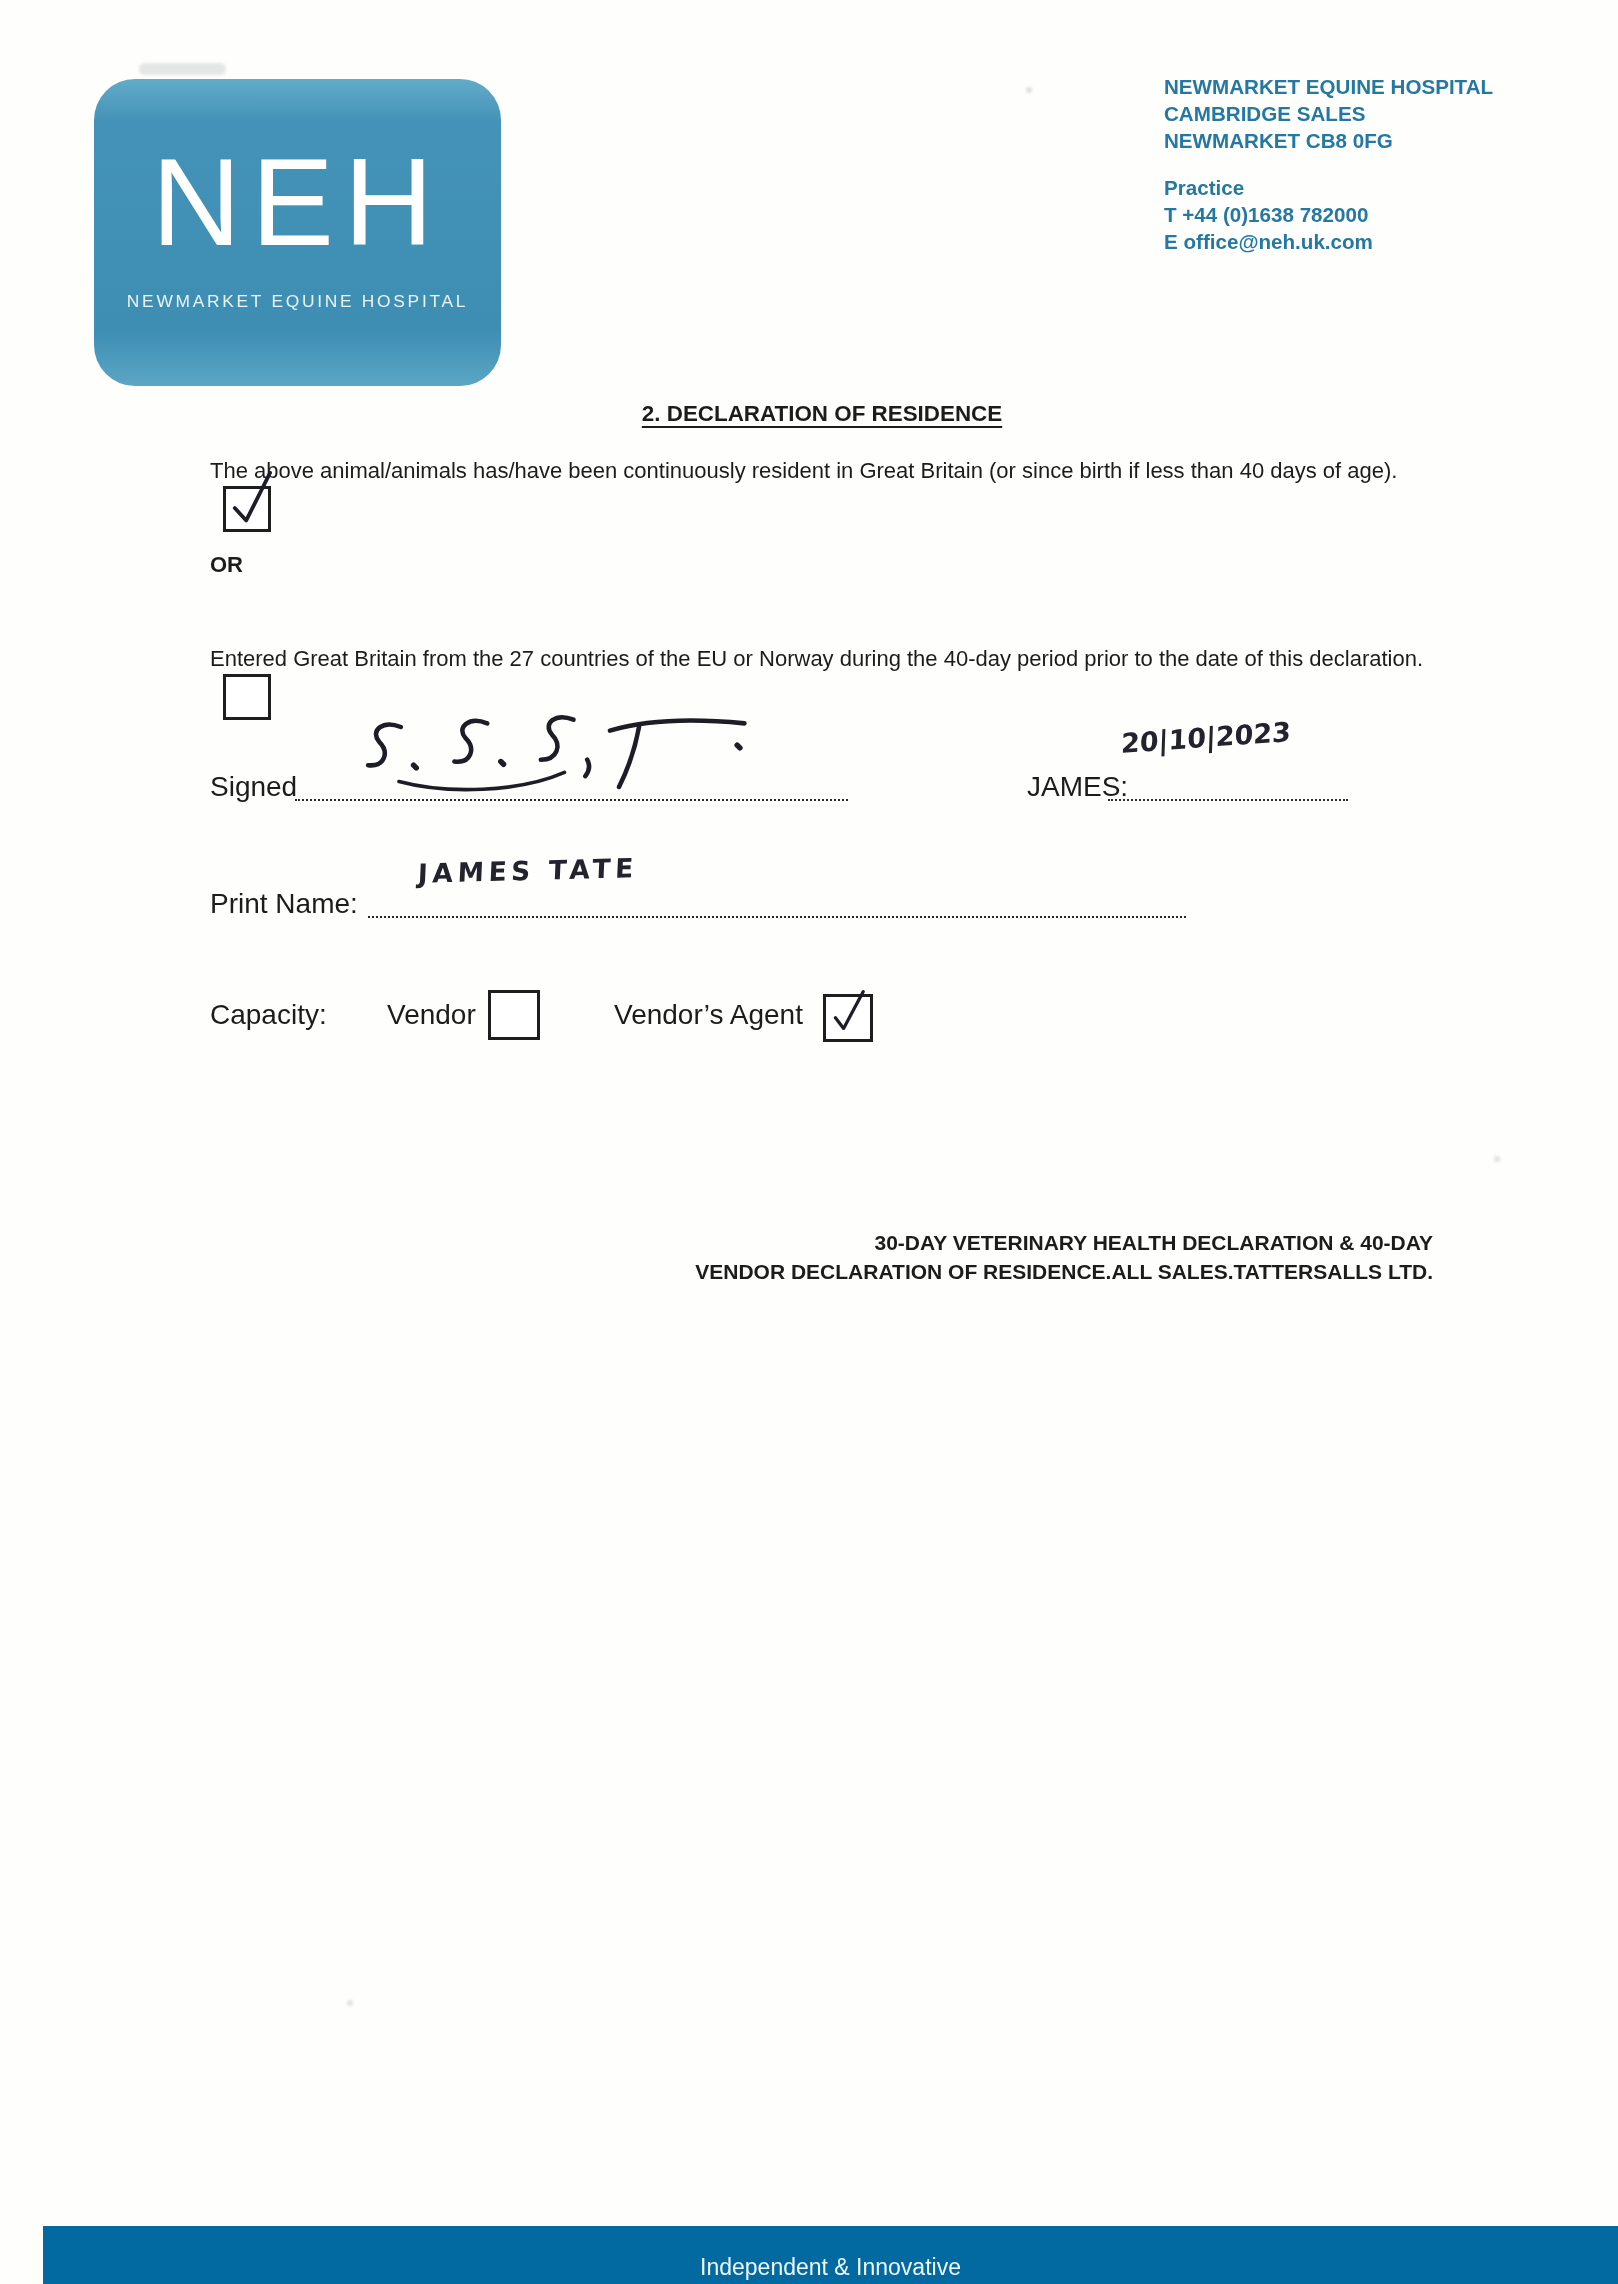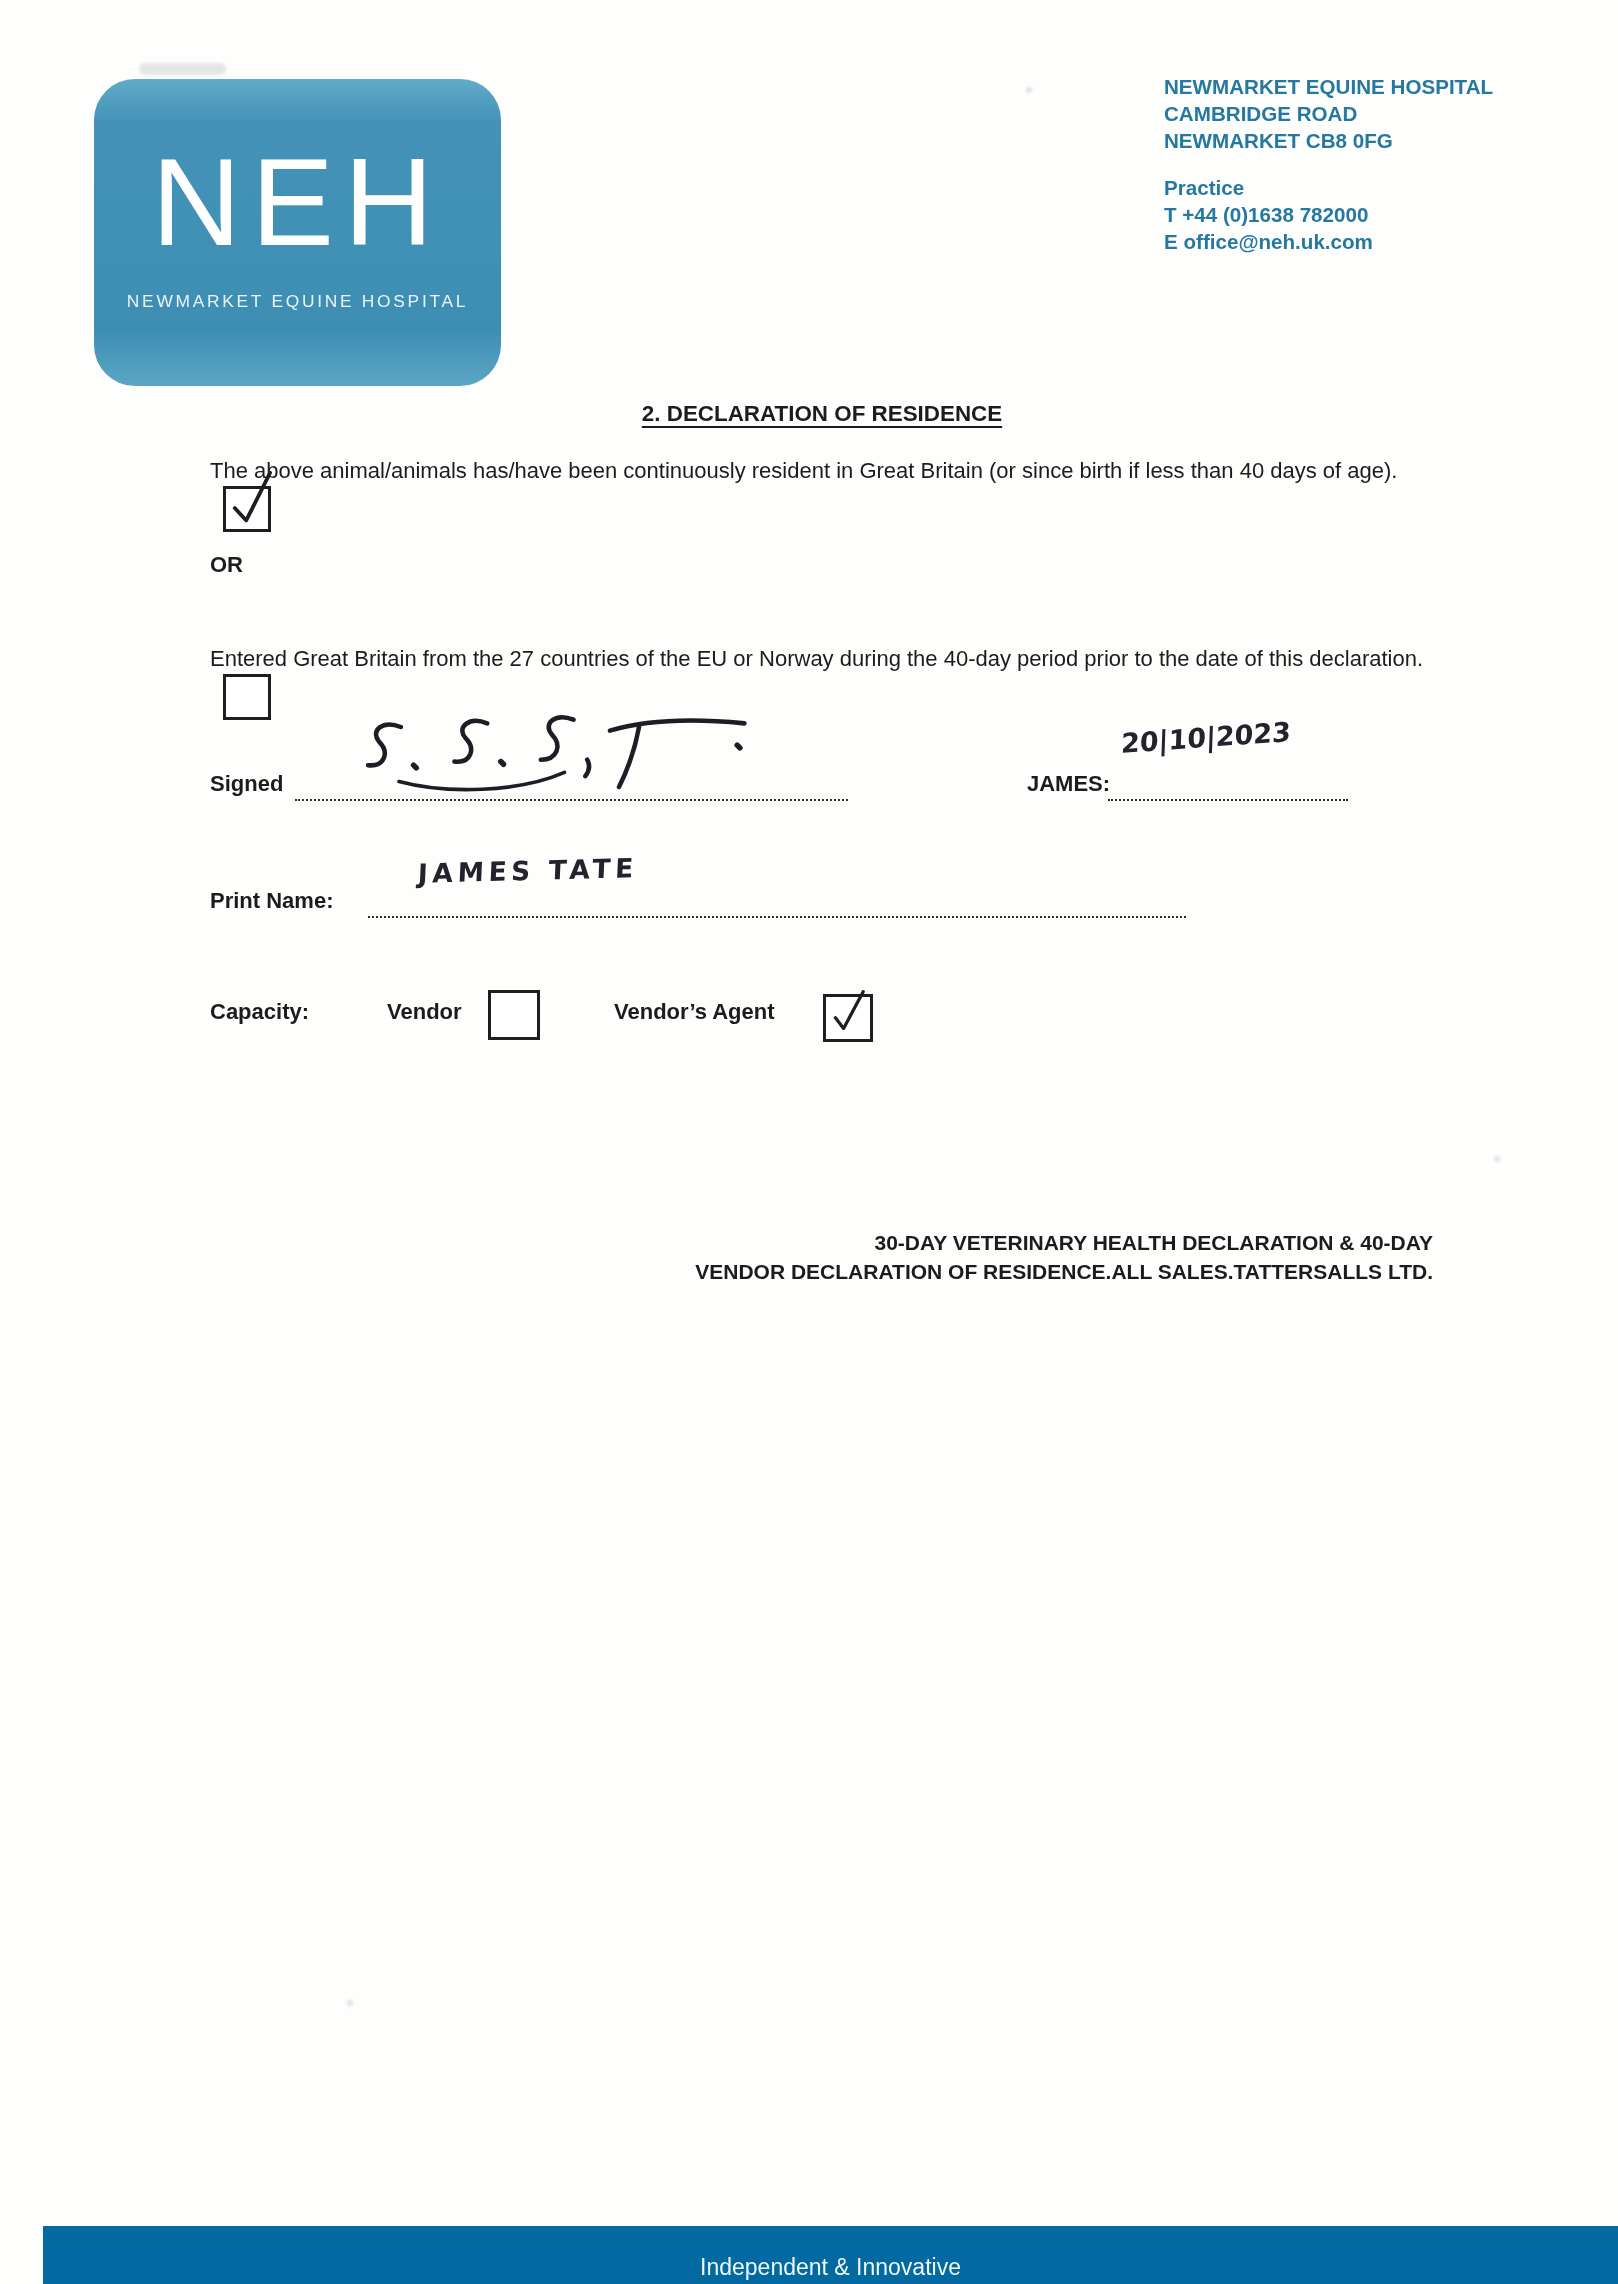--- a/index.html
+++ b/index.html
@@ -59,21 +59,21 @@
     display:inline-block; position:relative;
     width:42px; height:40px;
     border:3.2px solid #1e1e1e;
     margin-left:12.8px; vertical-align:-12.8px;
     background:#fff;
   }
   .checkbox svg{position:absolute; overflow:visible;}
   .tick1{left:0.9px; top:-21px; width:48px; height:62px;}
 
   
-  .fieldlabel{position:absolute; font-size:22px; font-weight:bold; white-space:nowrap;}
+  .fieldlabel{position:absolute; font-size:28px; font-weight:normal; white-space:nowrap;}
   .dotline{position:absolute; border-bottom:2.7px dotted #2b2b2b; height:25.6px;}
 
   .signed-label{left:210px; top:771px;}
   .sign-dots{left:295px; top:773px; width:553px;}
   .date-label{left:1027px; top:771px;}
   .date-dots{left:1108px; top:773px; width:240px;}
   .signature-ink{position:absolute; left:336px; top:707px; width:416px; height:100px;}
 
   .hand{position:absolute; color:#23232e; white-space:nowrap; font-family:"DejaVu Sans",sans-serif;}
   .hand-date{left:1121px; top:722px; font-size:27px; font-weight:bold;
@@ -126,21 +126,21 @@
   <div class="artifact a4"></div>
 
   <div class="logo">
     <div class="logo-acronym">NEH</div>
     <div class="logo-subtitle">NEWMARKET EQUINE HOSPITAL</div>
   </div>
 
   <div class="contact">
     <div class="group">
       <p>NEWMARKET EQUINE HOSPITAL</p>
-      <p>CAMBRIDGE ROAD</p>
+      <p>CAMBRIDGE SALES</p>
       <p>NEWMARKET CB8 0FG</p>
     </div>
     <div class="group">
       <p>Practice</p>
       <p>T +44 (0)1638 782000</p>
       <p>E office@neh.uk.com</p>
     </div>
   </div>
 
   <div class="doc-title">2. DECLARATION OF RESIDENCE</div>

